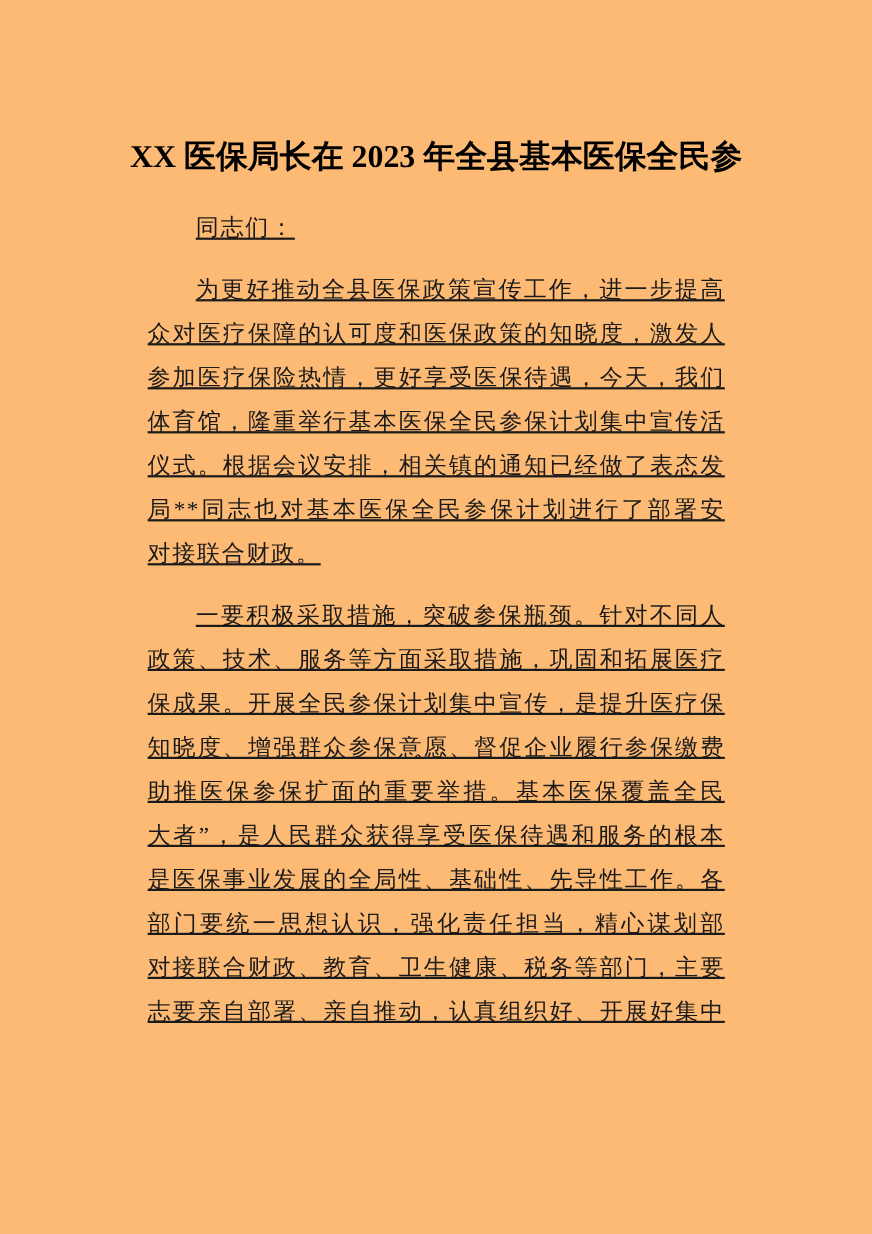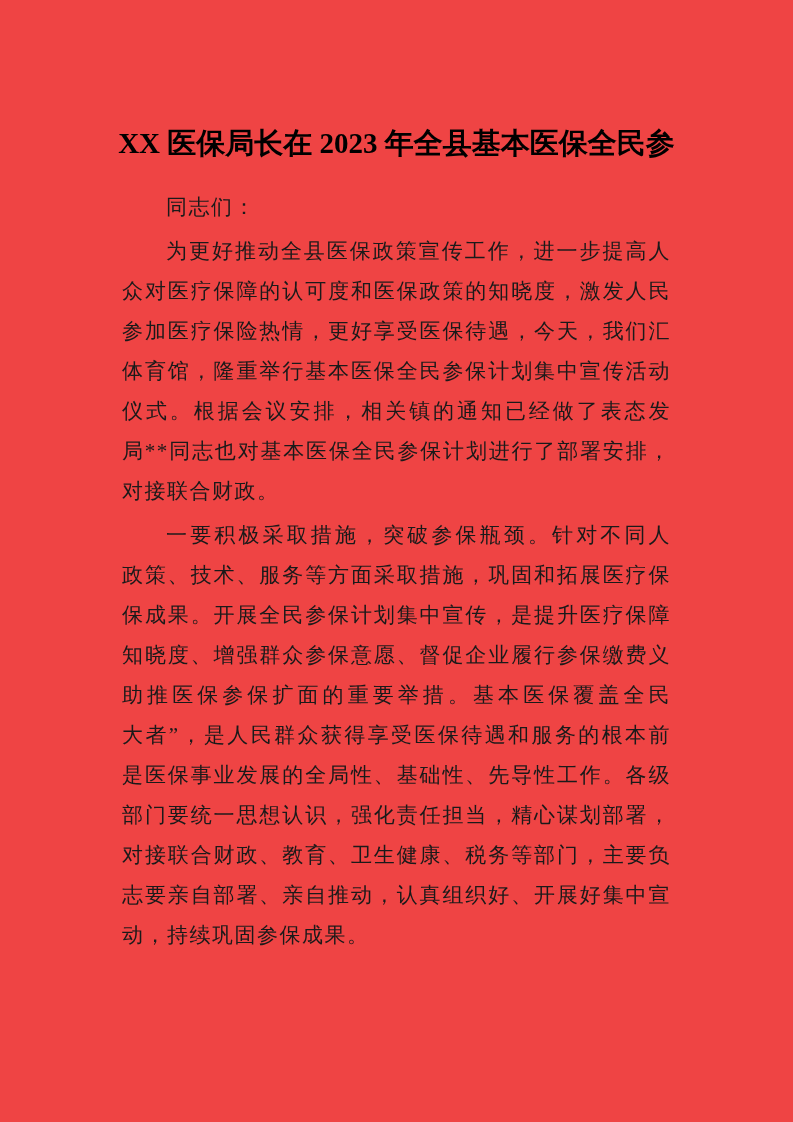--- a/index.html
+++ b/index.html
@@ -5,21 +5,21 @@
   html, body {
     margin: 0;
     padding: 0;
     background: #ffffff;
   }
   .page {
     position: relative;
     width: 793px;
     height: 1122px;
     margin: 0 auto;
-    background: #ef4444;
+    background: #fdba74;
     box-sizing: border-box;
     padding: 116px 118px 0 118px;
     overflow: hidden;
     font-family: "Liberation Serif", "DejaVu Serif", serif;
     color: #1a1a1a;
   }
   .doc-title {
     margin: 0;
     padding: 0;
     font-size: 29px;
@@ -32,22 +32,23 @@
     display: block;
     white-space: nowrap;
   }
   .doc-body {
     margin-top: 16px;
     font-size: 21px;
     line-height: 40px;
     letter-spacing: 1.5px;
   }
   .para {
-    margin: 4px;
+    margin: 16px;
     padding: 0;
+    text-decoration: underline;
   }
   .bodyline {
     height: 40px;
     text-align: justify;
     text-align-last: justify;
     text-justify: inter-ideograph;
     white-space: normal;
     overflow: hidden;
   }
   .bodyline.first {
@@ -81,16 +82,15 @@
         <div class="bodyline first">一要积极采取措施，突破参保瓶颈。针对不同人群，从</div>
         <div class="bodyline">政策、技术、服务等方面采取措施，巩固和拓展医疗保险参</div>
         <div class="bodyline">保成果。开展全民参保计划集中宣传，是提升医疗保障政策</div>
         <div class="bodyline">知晓度、增强群众参保意愿、督促企业履行参保缴费义务、</div>
         <div class="bodyline">助推医保参保扩面的重要举措。基本医保覆盖全民是“国之</div>
         <div class="bodyline">大者”，是人民群众获得享受医保待遇和服务的根本前提，</div>
         <div class="bodyline">是医保事业发展的全局性、基础性、先导性工作。各级医保</div>
         <div class="bodyline">部门要统一思想认识，强化责任担当，精心谋划部署，主动</div>
         <div class="bodyline">对接联合财政、教育、卫生健康、税务等部门，主要负责同</div>
         <div class="bodyline">志要亲自部署、亲自推动，认真组织好、开展好集中宣传活</div>
-        <div class="bodyline no-stretch">动，持续巩固参保成果。</div>
       </div>
     </div>
 </div>
 
 </body></html>

